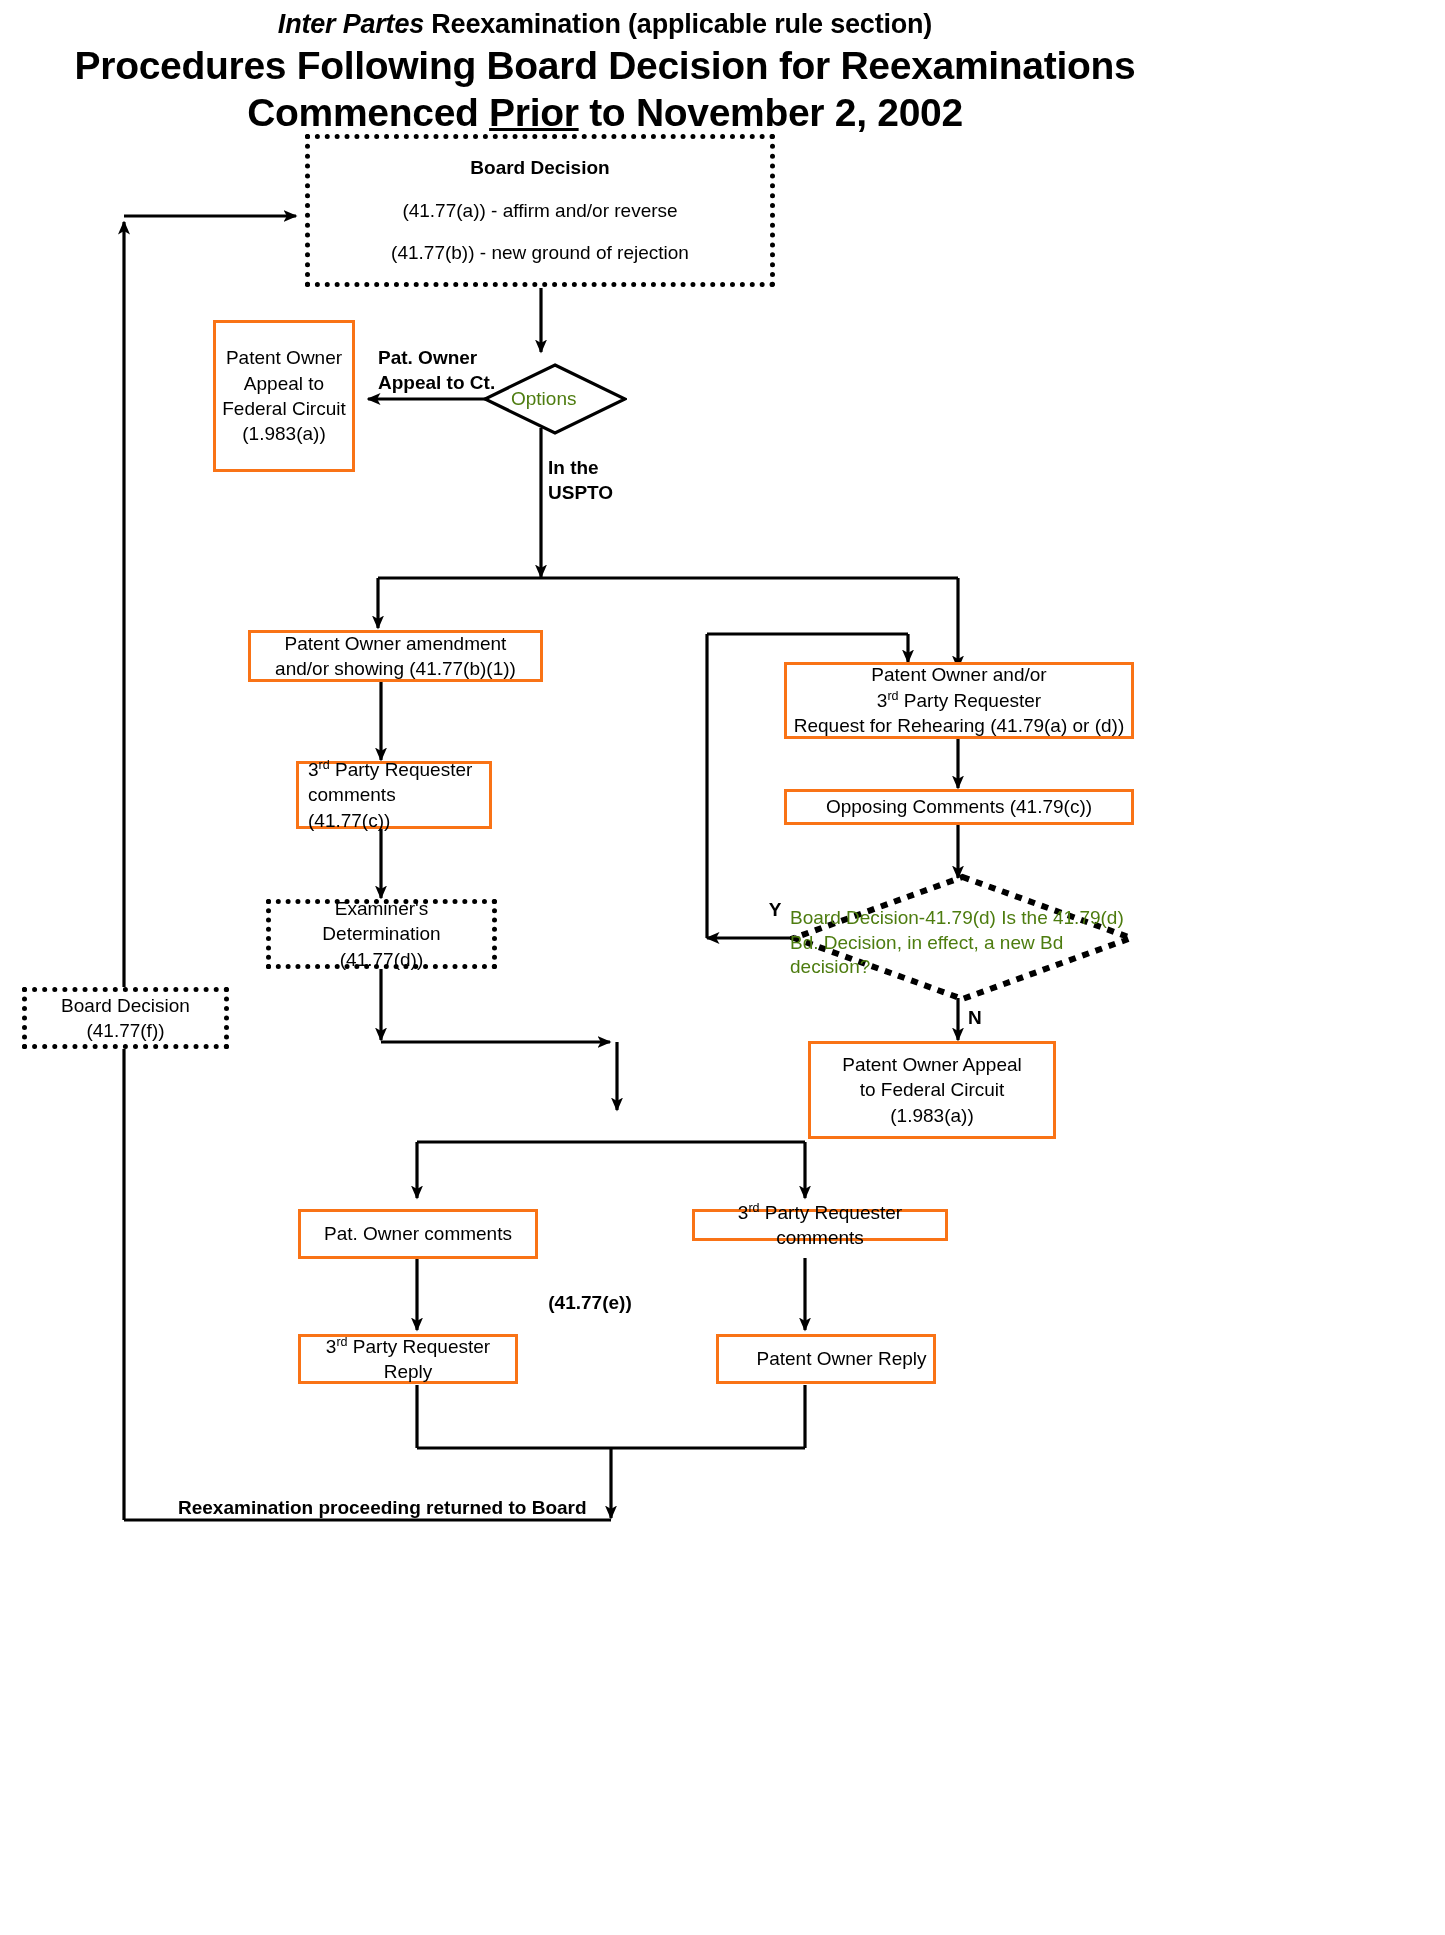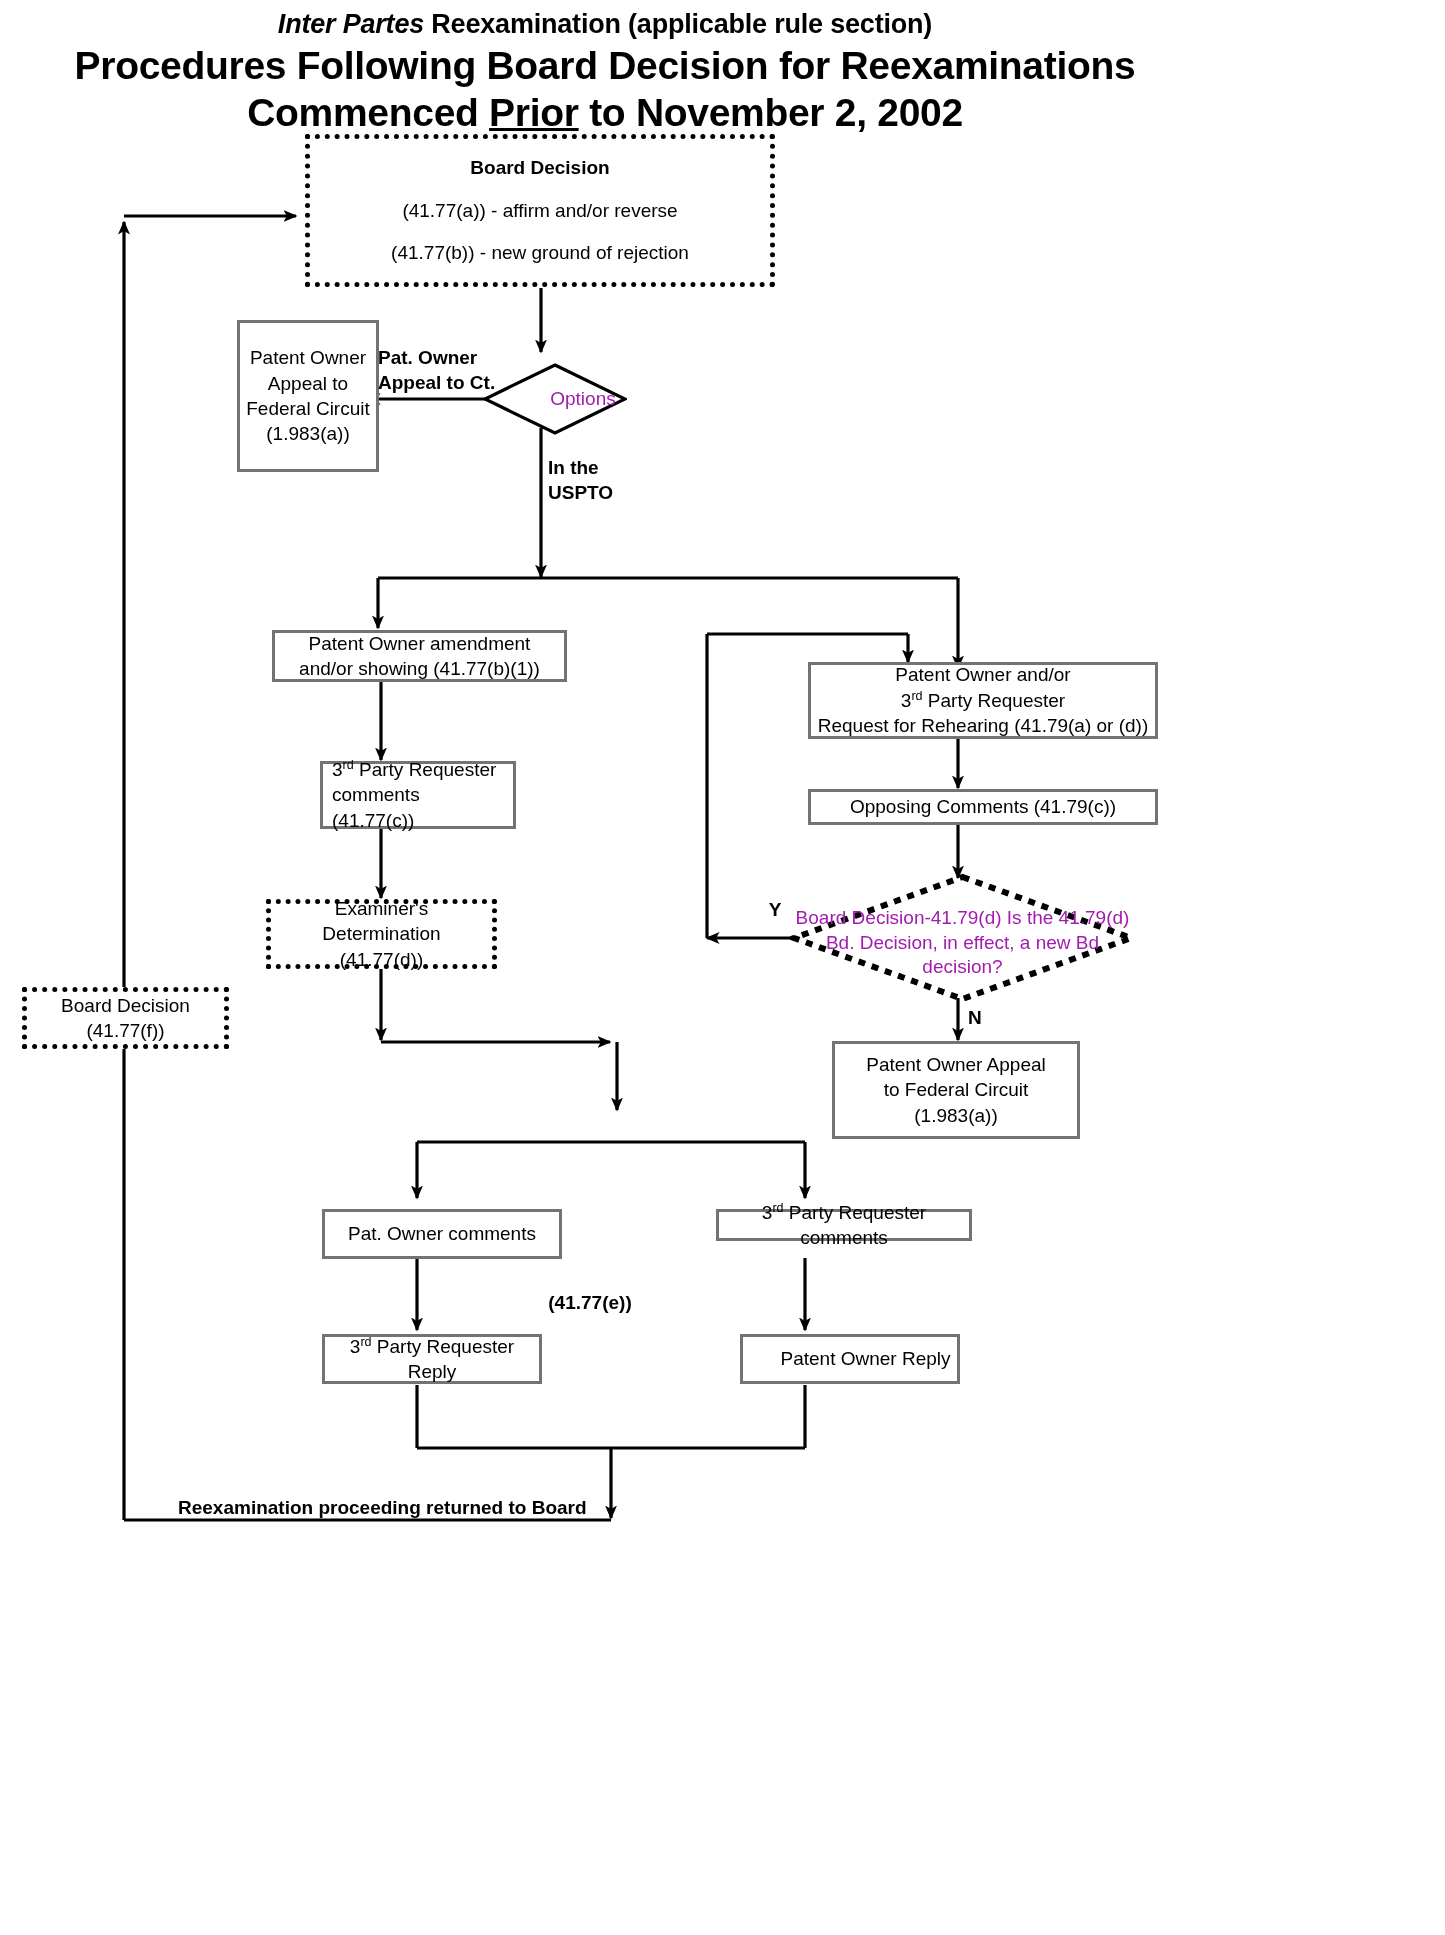--- a/index.html
+++ b/index.html
@@ -63,22 +63,21 @@
     display: flex;
     align-items: center;
     justify-content: center;
     text-align: center;
     background: #ffffff;
     font-size: 19px;
     line-height: 1.34;
     color: #000;
   }
   .node.solid {
-    border: 3px solid #737373;
-    margin-left: 24px;
+    border: 3px solid #f97316;
   }
   .node.dotted {
     border: 5px dotted #000;
   }
   .node-inner {
     padding: 2px 6px;
     width: 100%;
   }
   .node-inner .ln { display: block; }
   .node-inner .ln.sp { margin-top: 17px; }
@@ -89,24 +88,24 @@
     vertical-align: super;
     line-height: 0;
   }
 
   
   .diamond-wrap {
     position: absolute;
   }
   .diamond-label {
     position: absolute;
-    text-align: center;
+    text-align: left;
     font-size: 19px;
     line-height: 1.3;
-    color: #a21caf;
+    color: #4d7c0f;
     pointer-events: none;
   }
 
   
   .edge-label {
     position: absolute;
     font-size: 19px;
     line-height: 1.32;
     color: #000;
     text-align: center;

